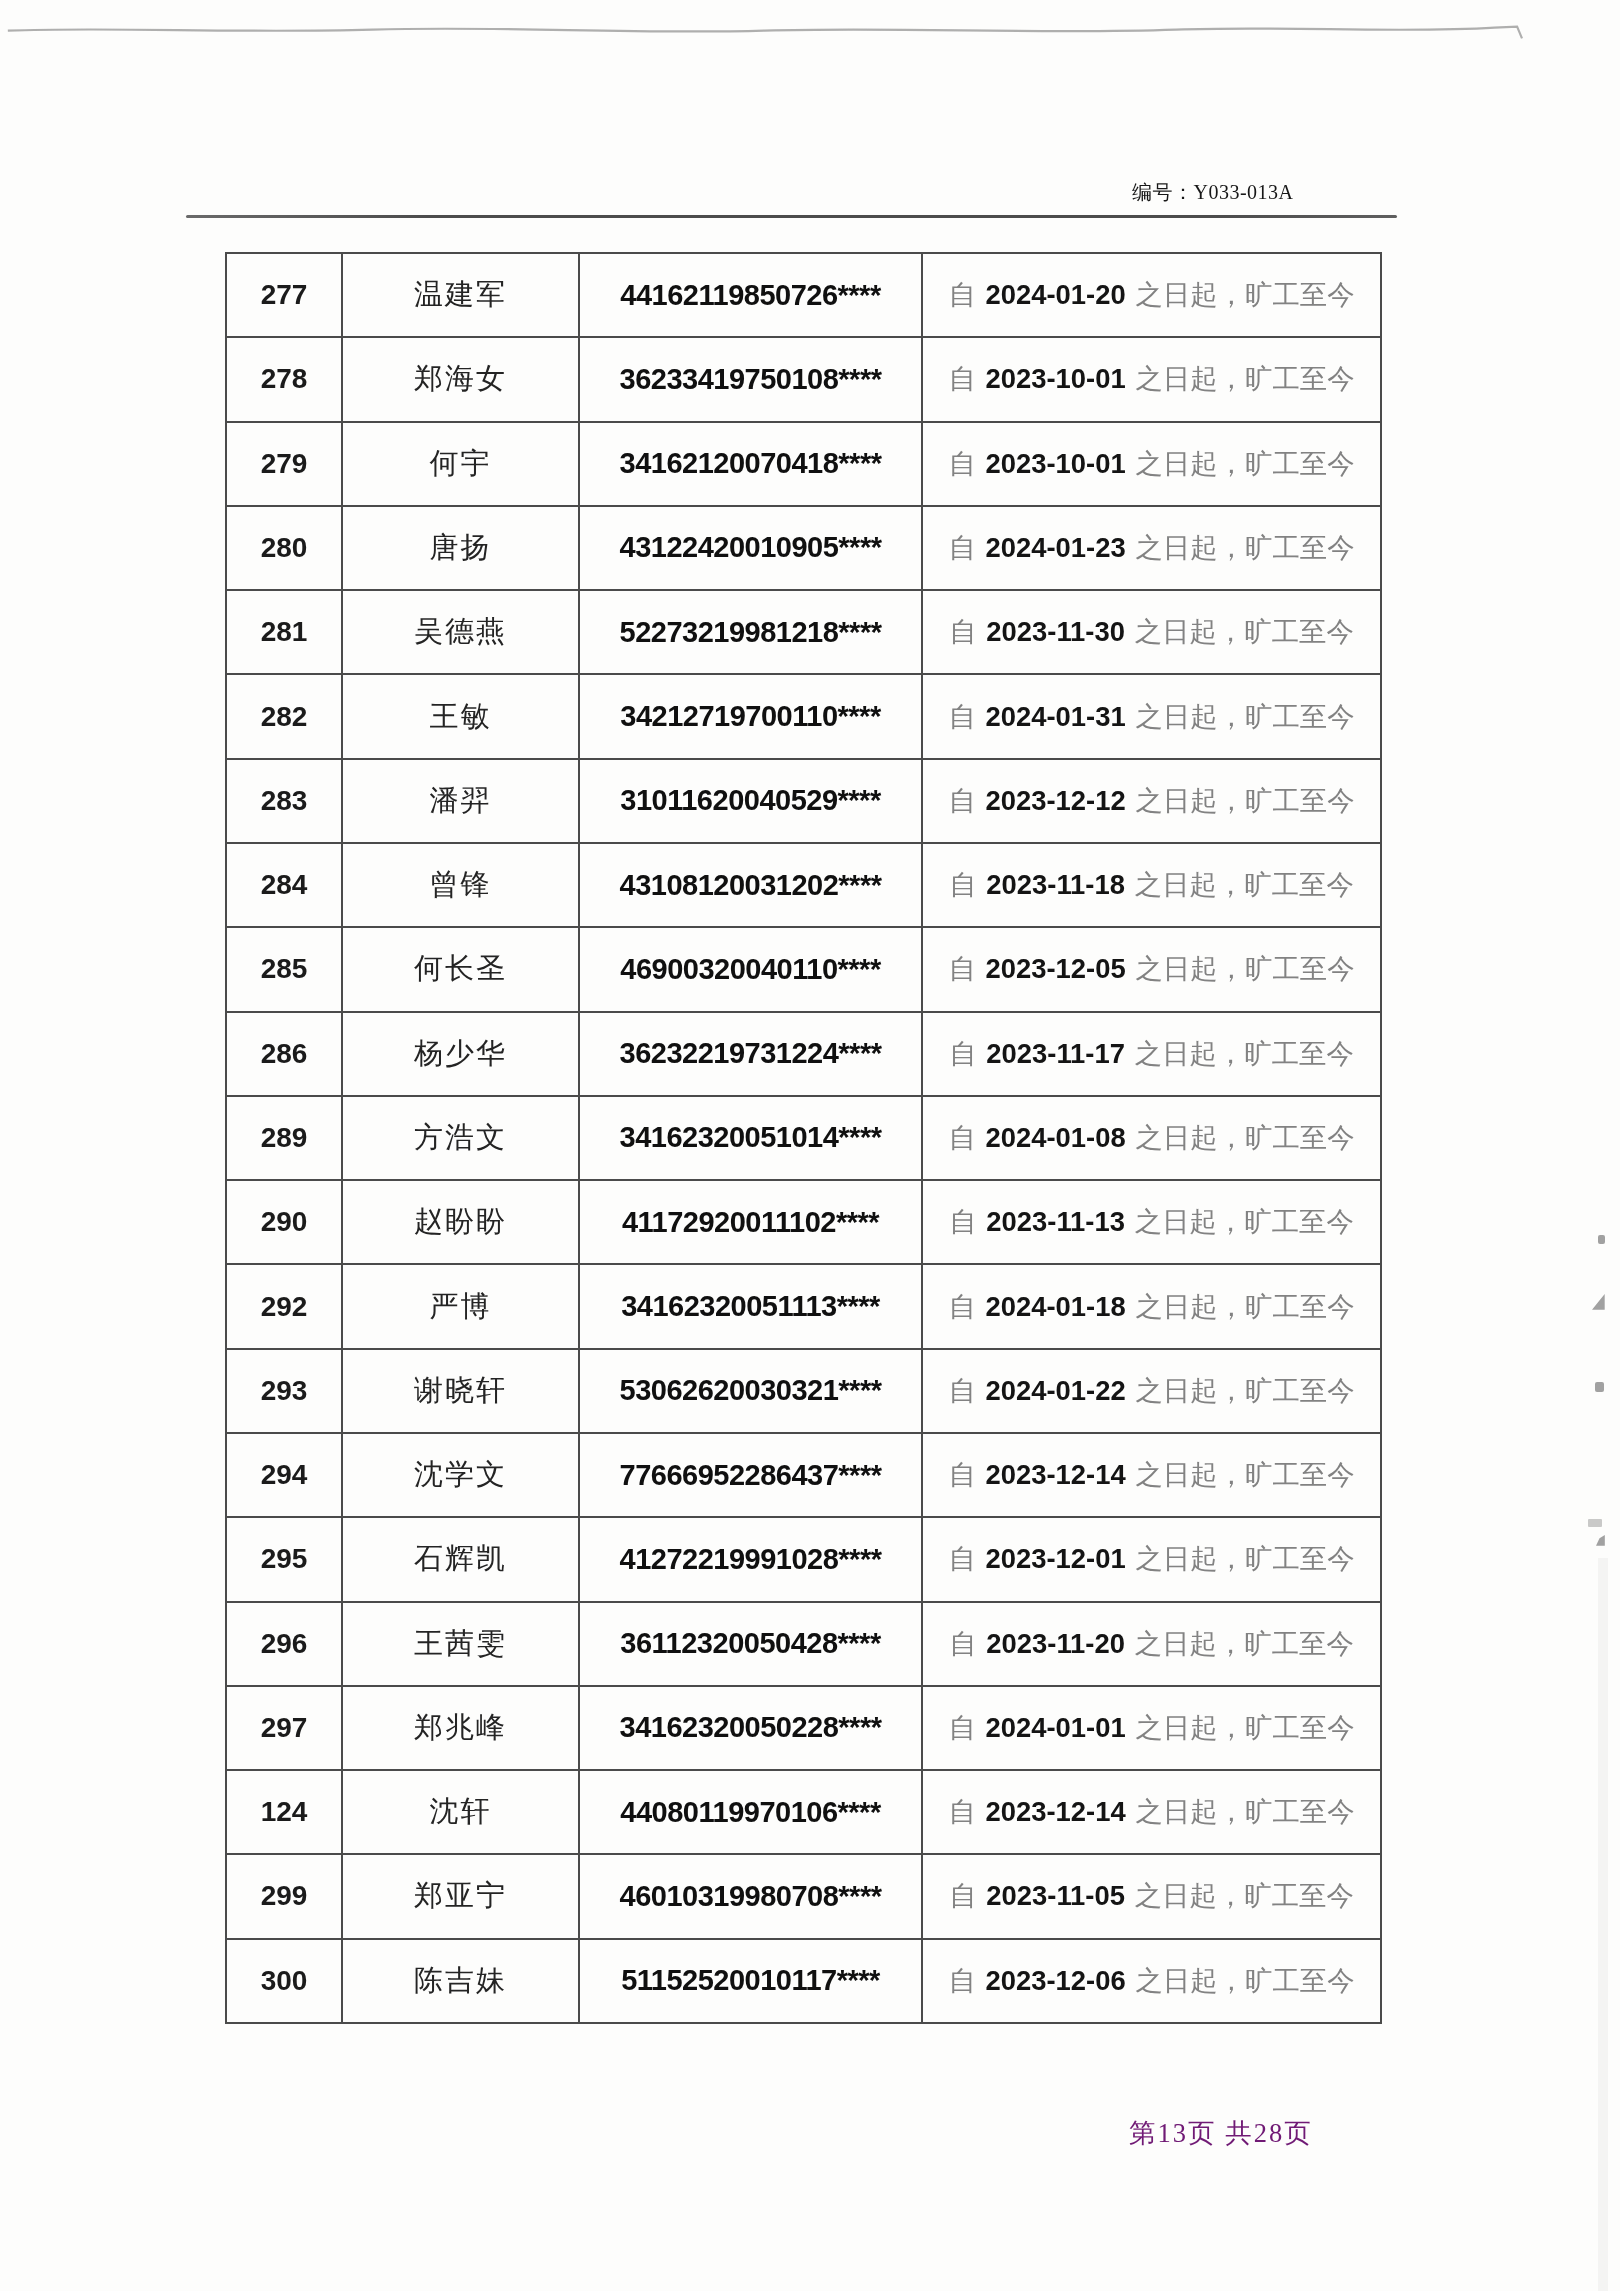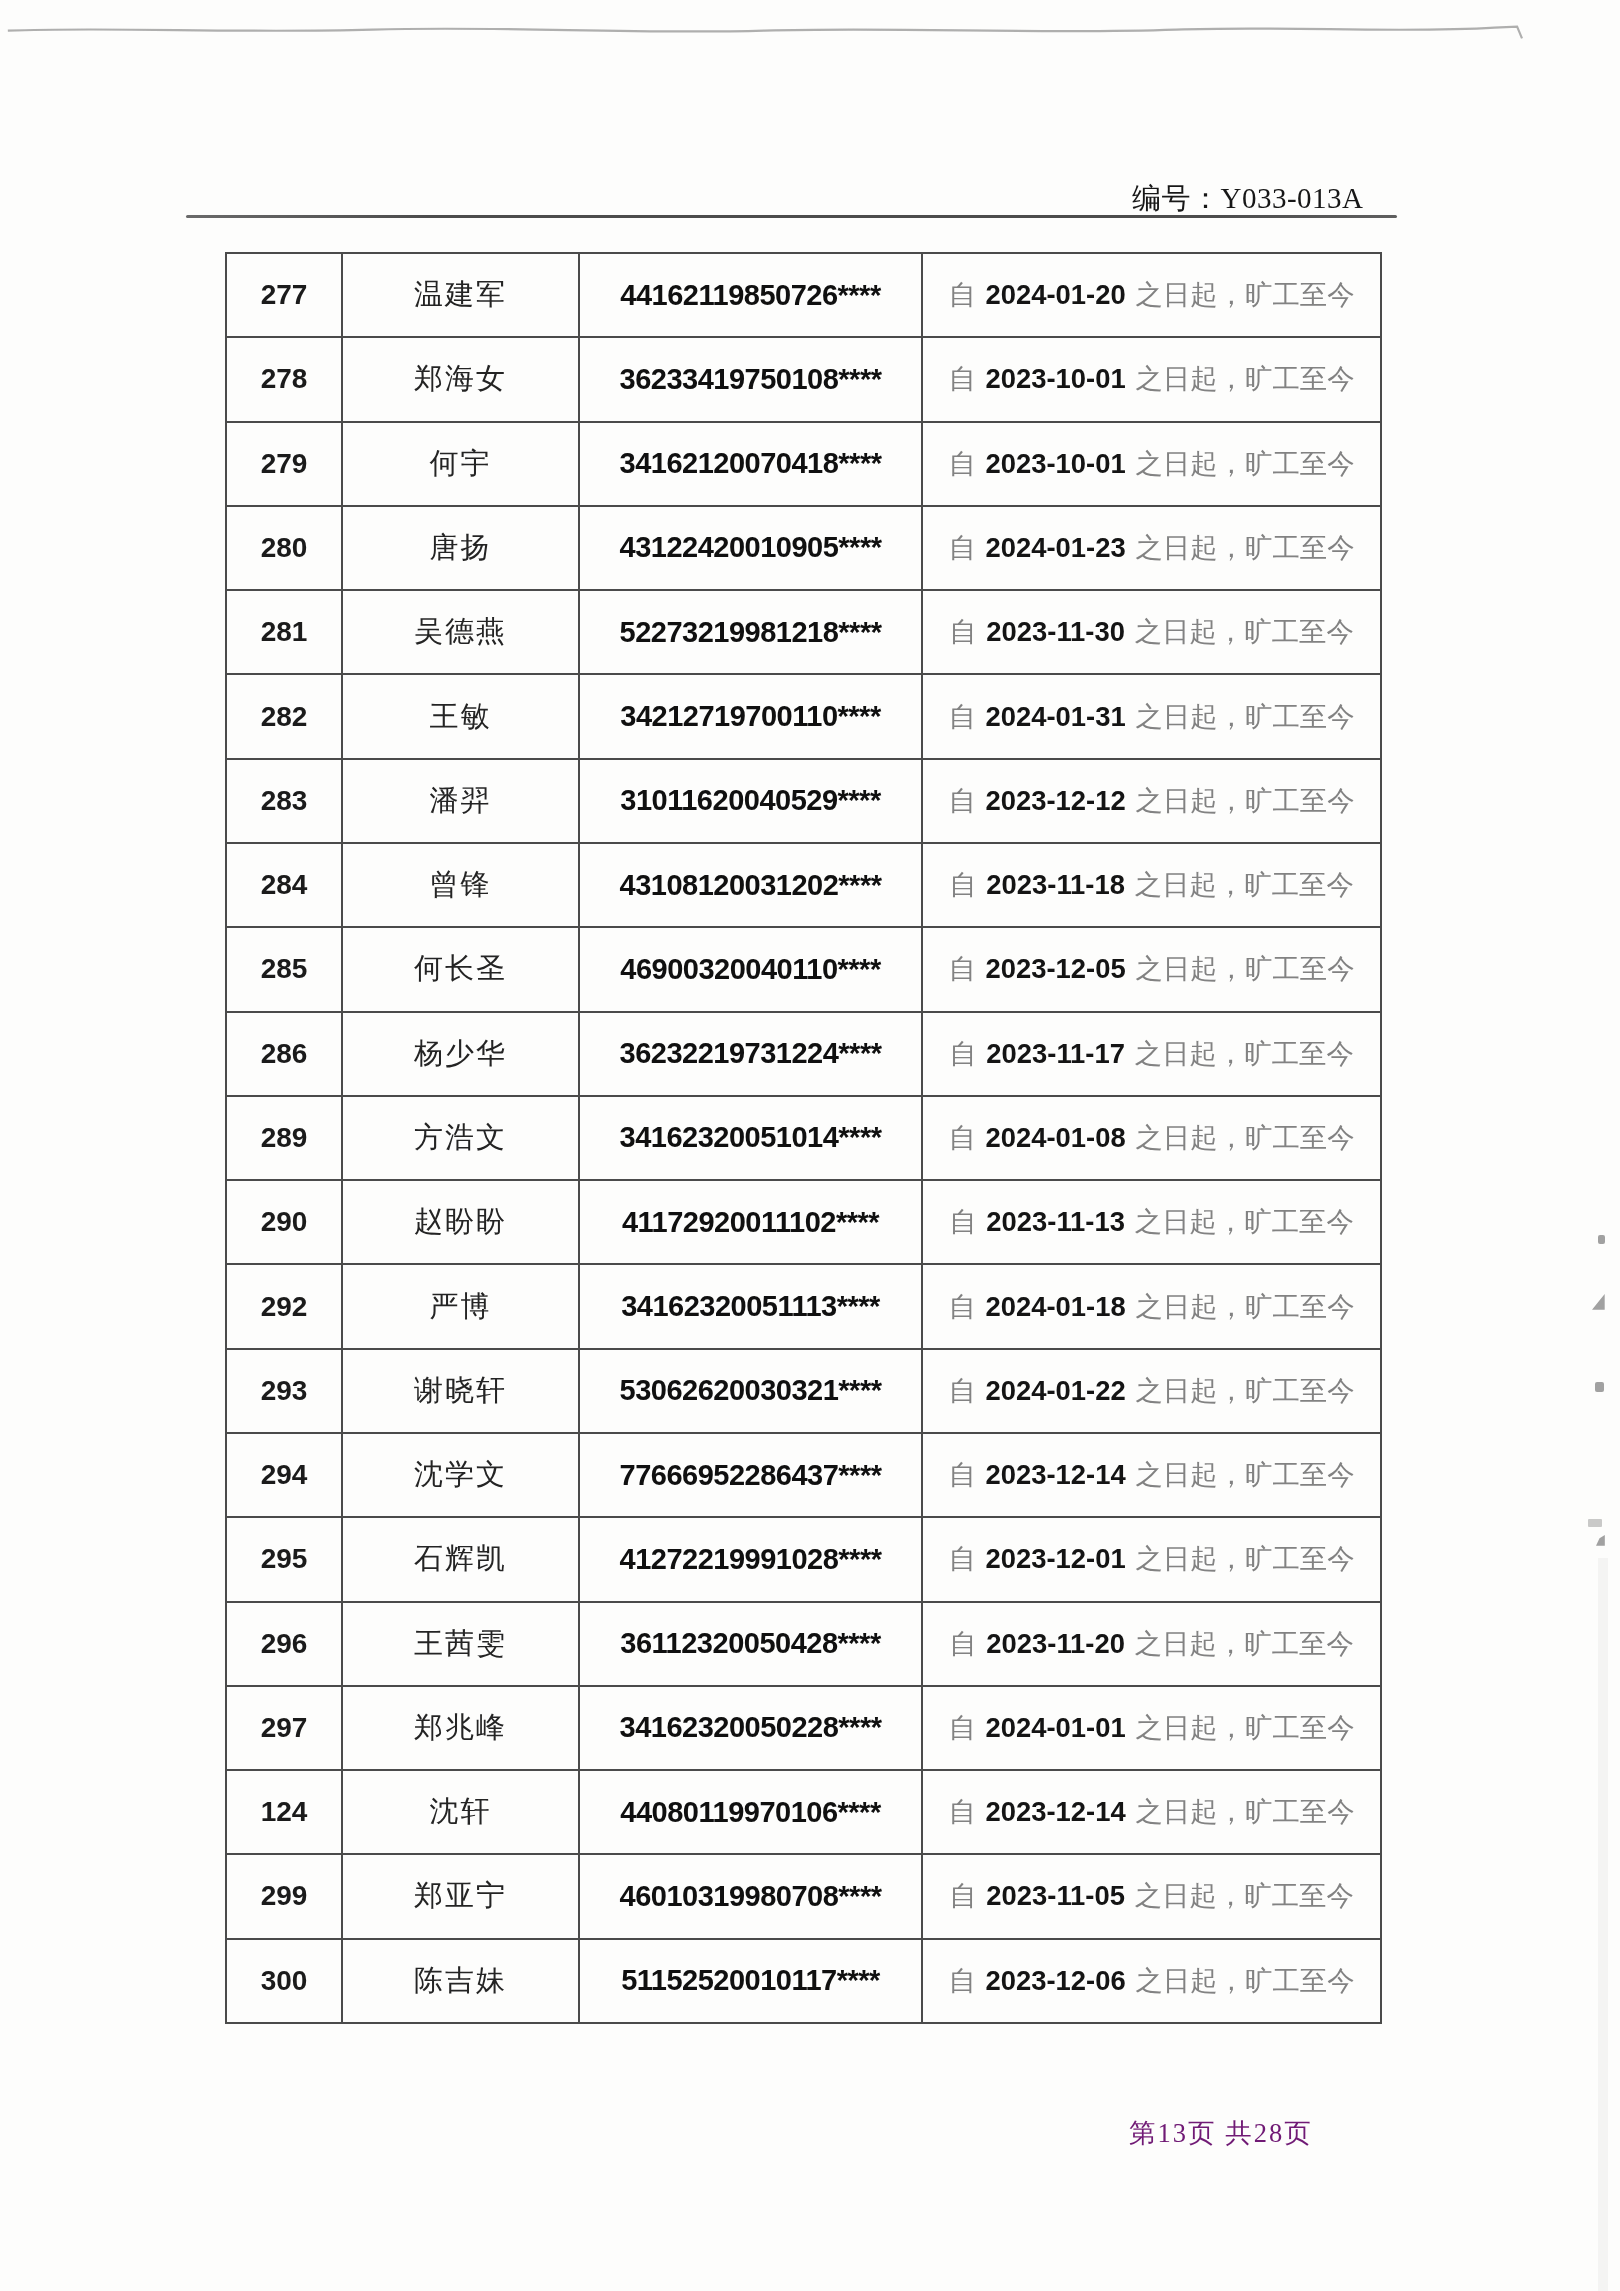--- a/index.html
+++ b/index.html
@@ -16,21 +16,21 @@
   .top-line-svg{position:absolute;left:0;top:0;width:1620px;height:118px;}
   .artifact{position:absolute;background:#8a8a8a;opacity:.8;}
   .artifact.soft{opacity:.45;}
   .edge-band{
     position:absolute;left:1598px;top:1558px;width:9.8px;height:733px;
     background:rgba(0,0,0,0.035);
   }
   
   .doc-number{
     position:absolute;top:179px;left:1132px;width:235px;
-    font-size:29px;letter-spacing:0.5px;color:#171717;
+    font-size:20px;letter-spacing:0.5px;color:#171717;
     white-space:nowrap;
   }
   .header-rule{
     position:absolute;left:186px;top:215px;width:1211px;height:2.9px;
     background:linear-gradient(to right,#6a6a6a,#4c4c4c 20%,#4c4c4c 85%,#5f5f5f);
     border-radius:2px;
   }
   
   table.roster{
     position:absolute;left:225px;top:252px;

